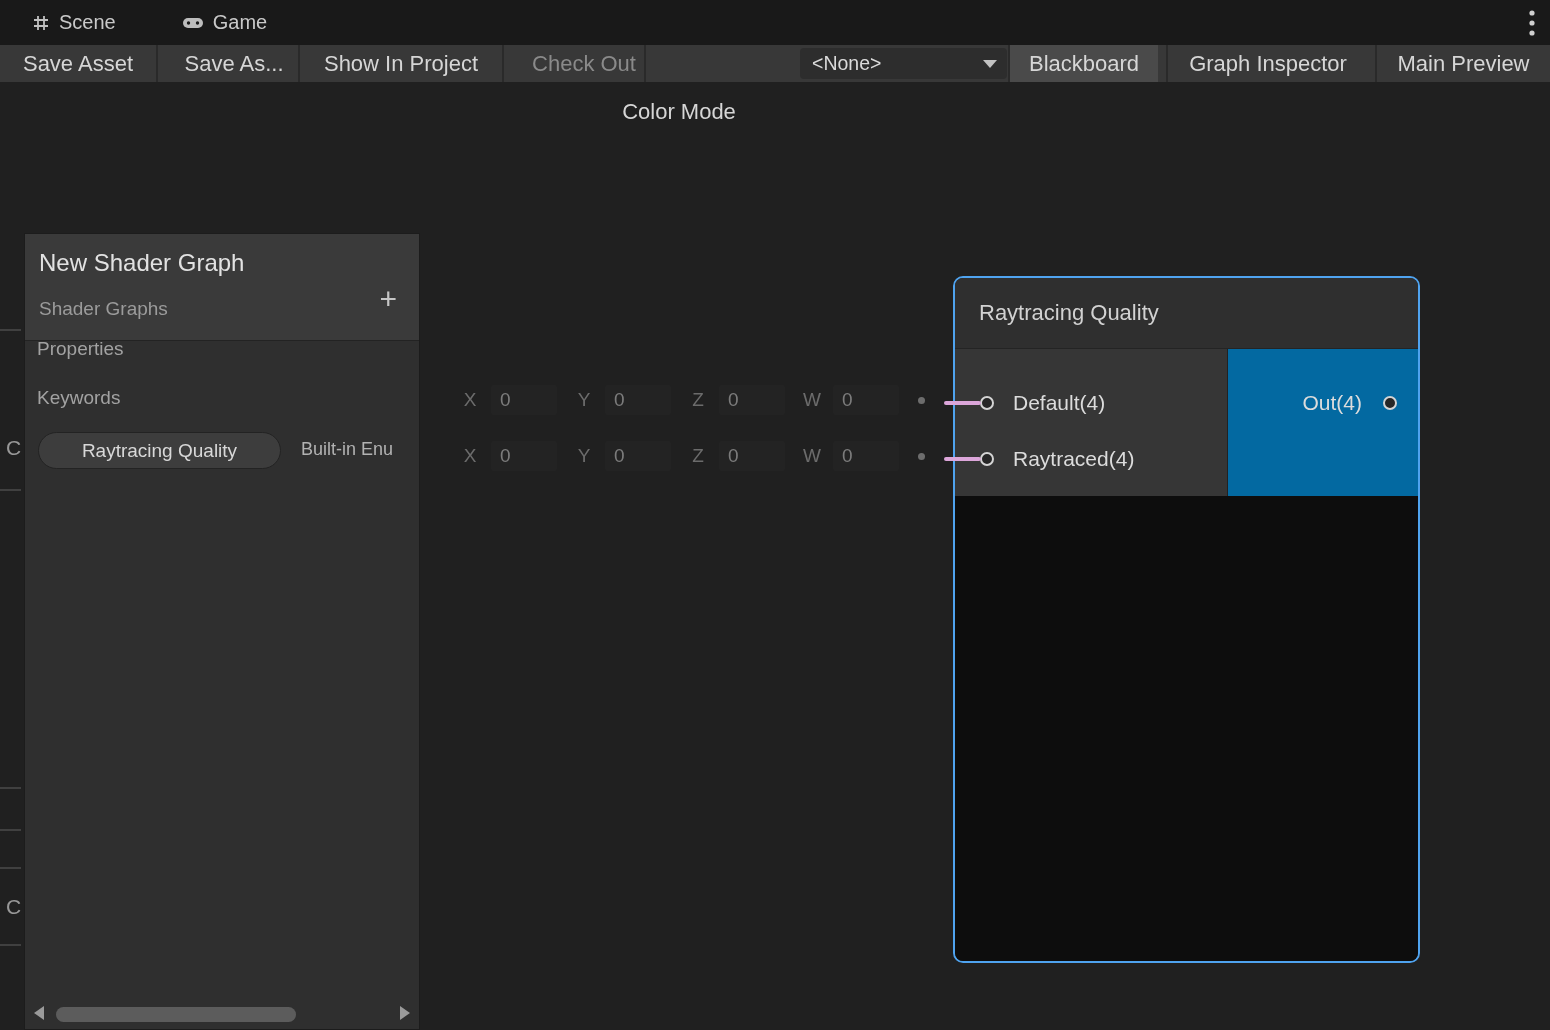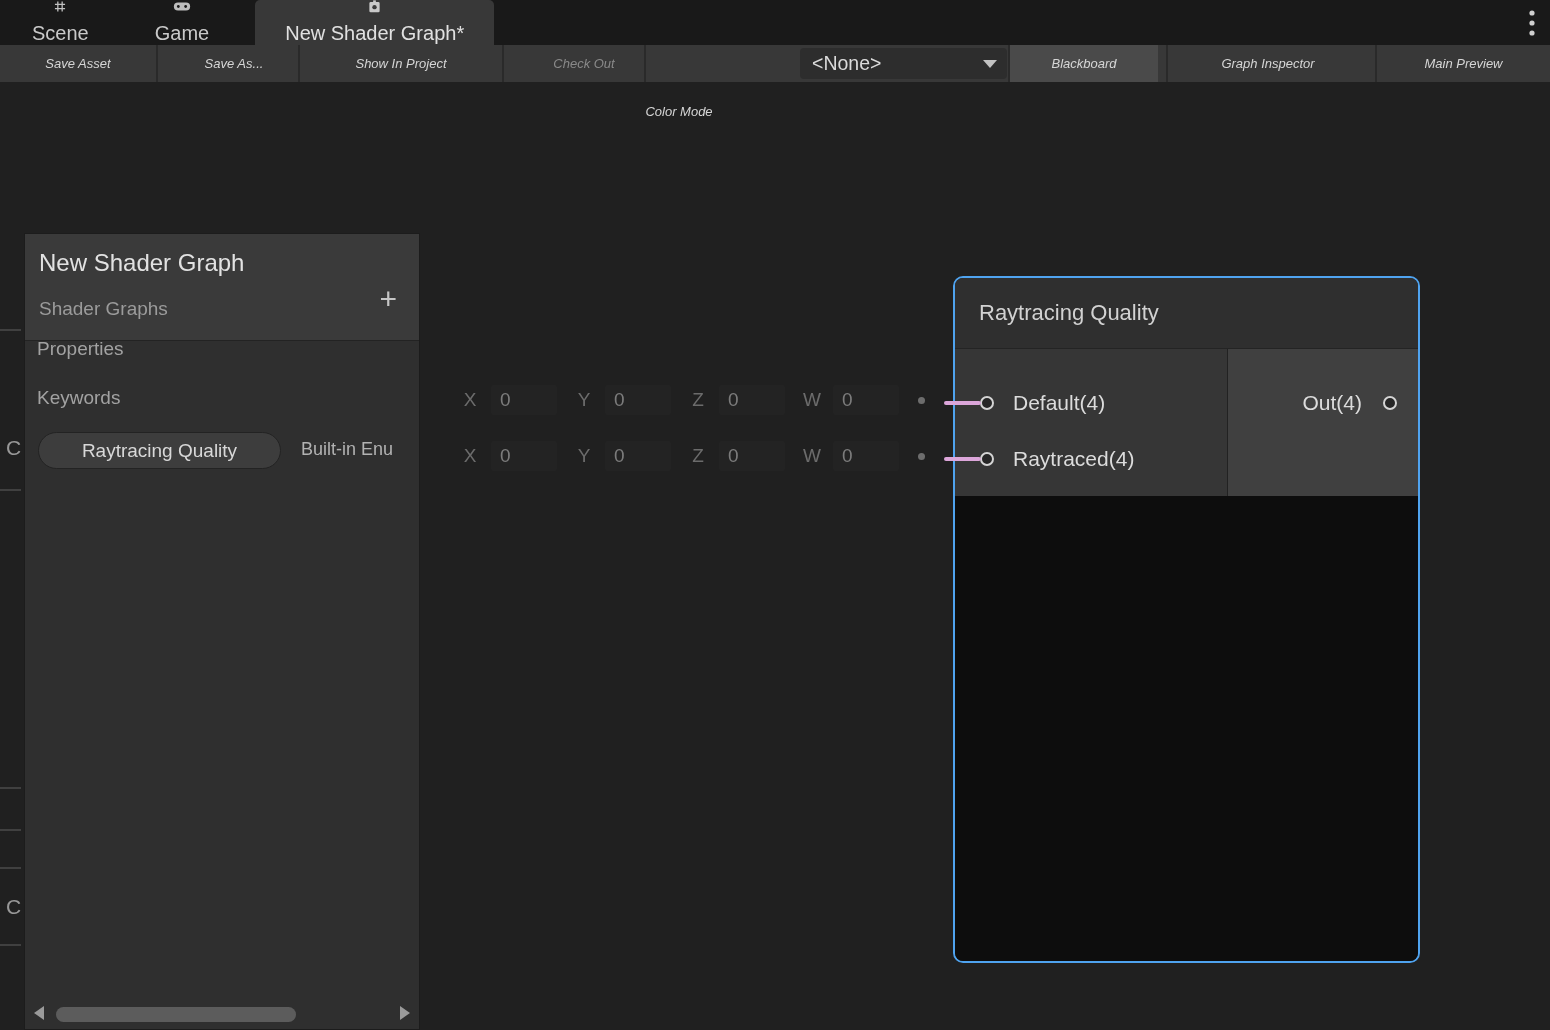--- a/index.html
+++ b/index.html
@@ -3,27 +3,27 @@
 <meta charset="utf-8">
 <style>
   html,body{margin:0;padding:0;}
   body{
     width:1550px;height:1030px;position:relative;overflow:hidden;
     background:#202020;font-family:"Liberation Sans",sans-serif;color:#d4d4d4;
     -webkit-font-smoothing:antialiased;
   }
   
   .tabbar{position:absolute;left:0;top:0;width:100%;height:45px;background:#191919;display:flex;align-items:stretch;padding-left:6px;box-sizing:border-box;}
-  .tab{display:flex;align-items:center;gap:9px;padding:0 26px;font-size:20px;color:#c9c9c9;white-space:nowrap;flex-direction:column;}
+  .tab{display:flex;align-items:center;gap:9px;padding:0 26px;font-size:20px;color:#c9c9c9;white-space:nowrap;}
   .tab.game{margin-left:14px;}
   .tab.active{background:#383838;color:#e0e0e0;border-radius:5px 5px 0 0;margin-left:20px;padding:0 30px;}
   .menu-dots{position:absolute;right:14px;top:8px;}
   
   .toolbar{position:absolute;left:0;top:45px;width:100%;height:37px;background:#383838;}
-  .tbtn{position:absolute;top:0;height:37px;display:flex;align-items:center;justify-content:center;font-size:13px;color:#d6d6d6;font-style:italic;}
+  .tbtn{position:absolute;top:0;height:37px;display:flex;align-items:center;justify-content:center;font-size:22px;color:#d6d6d6;}
   .tbtn.dim{color:#8a8a8a;}
   .tbtn.toggled{background:#4a4a4a;}
   .tsep{position:absolute;top:0;width:2px;height:37px;background:#2a2a2a;}
   .dropdown{position:absolute;left:800px;top:48px;width:207px;height:31px;background:#2d2d2d;border-radius:4px;display:flex;align-items:center;padding:0 12px;box-sizing:border-box;font-size:19.5px;color:#dadada;}
   .dd-arrow{position:absolute;right:10px;top:12px;width:0;height:0;border-left:7px solid transparent;border-right:7px solid transparent;border-top:8px solid #c2c2c2;}
   
   .blackboard{position:absolute;left:24px;top:233px;width:396px;height:797px;background:#2f2f2f;border:1px solid #1c1c1c;box-sizing:border-box;overflow:hidden;z-index:3;}
   .bb-header{position:absolute;left:0;top:0;width:100%;height:106px;background:#3a3a3a;border-bottom:1px solid #232323;text-align:right;}
   .bb-title{position:absolute;left:14px;top:15px;font-size:24px;color:#e2e2e2;}
   .bb-subtitle{position:absolute;left:14px;top:64px;font-size:19px;color:#9b9b9b;}
@@ -40,21 +40,21 @@
   .vlabel{width:30px;text-align:center;color:#9a9a9a;font-size:19px;margin-left:12px;}
   .vbox{width:66px;height:30px;background:#262626;border-radius:3px;color:#b4b4b4;font-size:19px;line-height:30px;padding-left:9px;box-sizing:border-box;margin-left:6px;}
   .cdot{position:absolute;width:7px;height:7px;border-radius:50%;background:#8f8f8f;opacity:.7;}
   .clip-line{position:absolute;left:0;width:21px;height:2px;background:#484848;opacity:.8;}
   .clip-c{position:absolute;left:6px;font-size:21px;color:#adadad;opacity:.85;}
   
   .edge{position:absolute;height:4px;background:#dca6da;border-radius:2px;z-index:6;}
   
   .node{position:absolute;left:953px;top:276px;width:467px;height:687px;border:2px solid #4fa3ef;border-radius:10px;background:#282828;box-sizing:border-box;overflow:hidden;z-index:4;}
   .node-title{height:70px;background:#2f2f2f;border-bottom:1px solid #242424;display:flex;align-items:center;padding-left:24px;font-size:22px;color:#d2d2d2;}
-  .node-ports{position:relative;height:147px;background:#404040;}
+  .node-ports{position:relative;height:147px;background:#0369a1;}
   .ports-left{position:absolute;left:0;top:0;width:272px;height:147px;background:#363636;border-right:1px solid #222;}
   .port{position:absolute;width:14px;height:14px;border:2px solid #d4d4d4;border-radius:50%;background:#262626;box-sizing:border-box;z-index:7;}
   .port-label{position:absolute;font-size:21px;color:#dcdcdc;line-height:26px;white-space:nowrap;}
   .node-preview{position:absolute;left:0;top:218px;width:100%;height:465px;background:#0d0d0d;}
 </style>
 </head>
 <body>
 
 <div class="tabbar">
   <div class="tab">
@@ -63,28 +63,20 @@
       </svg>
     <span>Scene</span>
   </div>
   <div class="tab game">
     <svg width="22" height="16" viewBox="0 0 22 16">
         <rect x="1" y="3" width="20" height="10" rx="5" fill="#bdbdbd"></rect>
         <circle cx="6.5" cy="8" r="1.7" fill="#191919"></circle>
         <circle cx="15.5" cy="8" r="1.7" fill="#191919"></circle>
       </svg>
     <span>Game</span>
-  </div>
-  <div class="tab active">
-    <svg width="17" height="19" viewBox="0 0 17 19">
-        <rect x="6.5" y="0.5" width="4" height="4" fill="#c9c9c9"></rect>
-        <rect x="1" y="3" width="15" height="15" rx="2" fill="#c9c9c9"></rect>
-        <circle cx="8.5" cy="10.5" r="3.2" fill="#3a3a3a"></circle>
-      </svg>
-    <span>New Shader Graph*</span>
   </div>
 </div>
 <div class="menu-dots">
   <svg width="8" height="30" viewBox="0 0 8 30">
       <circle cx="4" cy="5" r="2.6" fill="#cfcfcf"></circle>
       <circle cx="4" cy="15" r="2.6" fill="#cfcfcf"></circle>
       <circle cx="4" cy="25" r="2.6" fill="#cfcfcf"></circle>
     </svg>
 </div>
 

